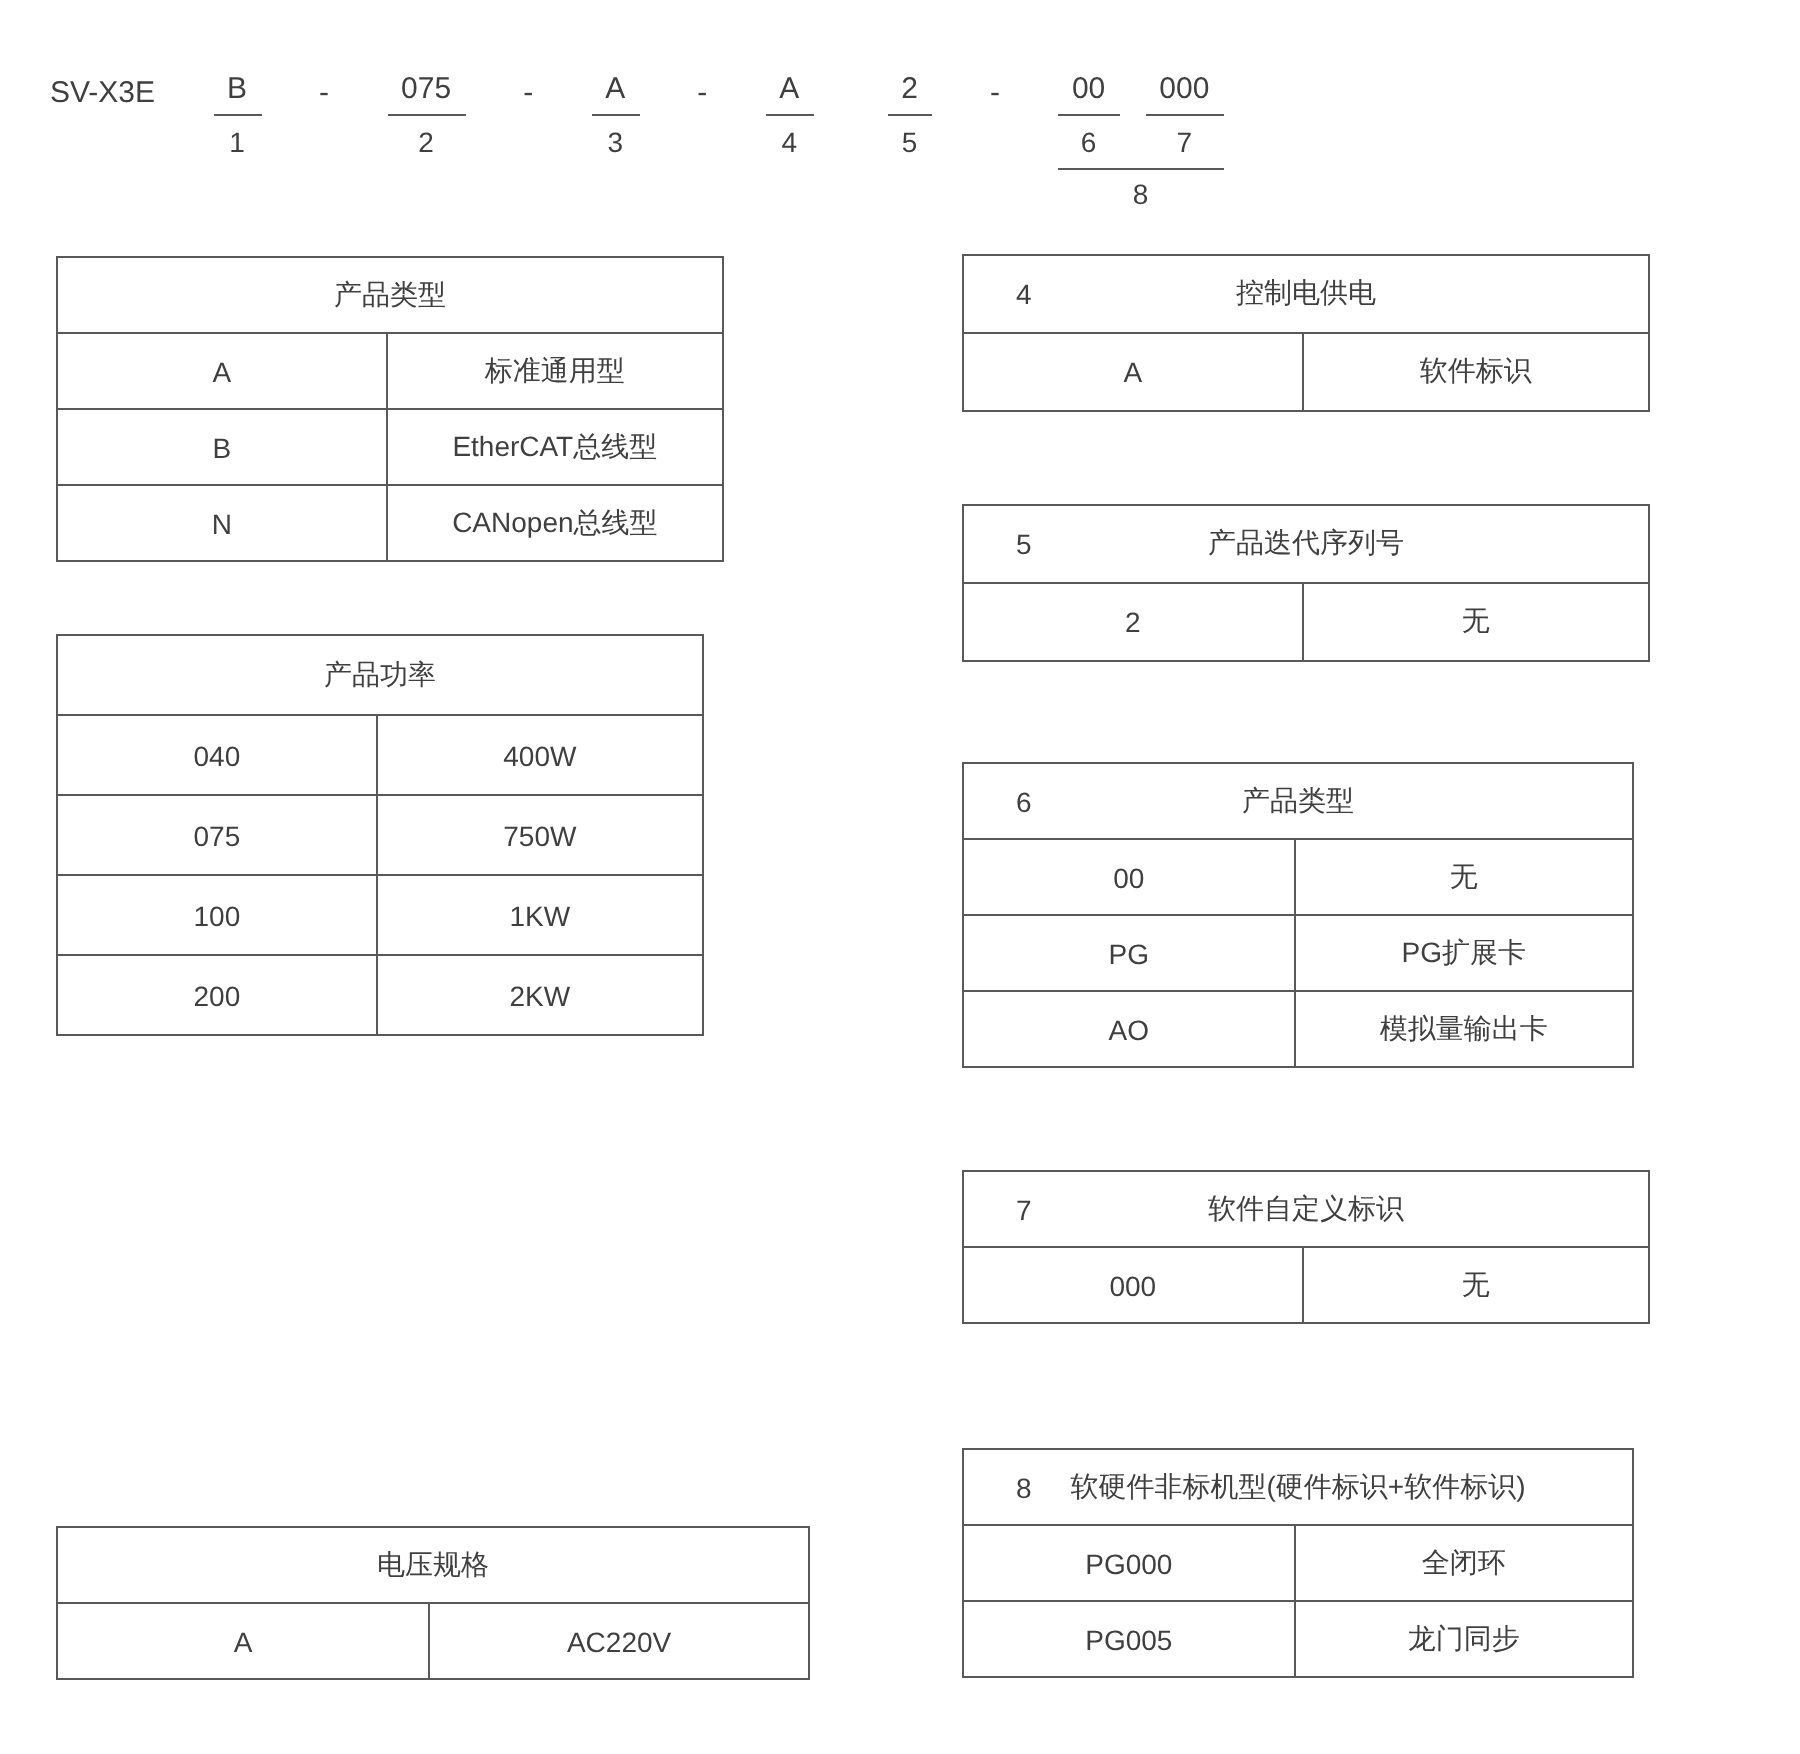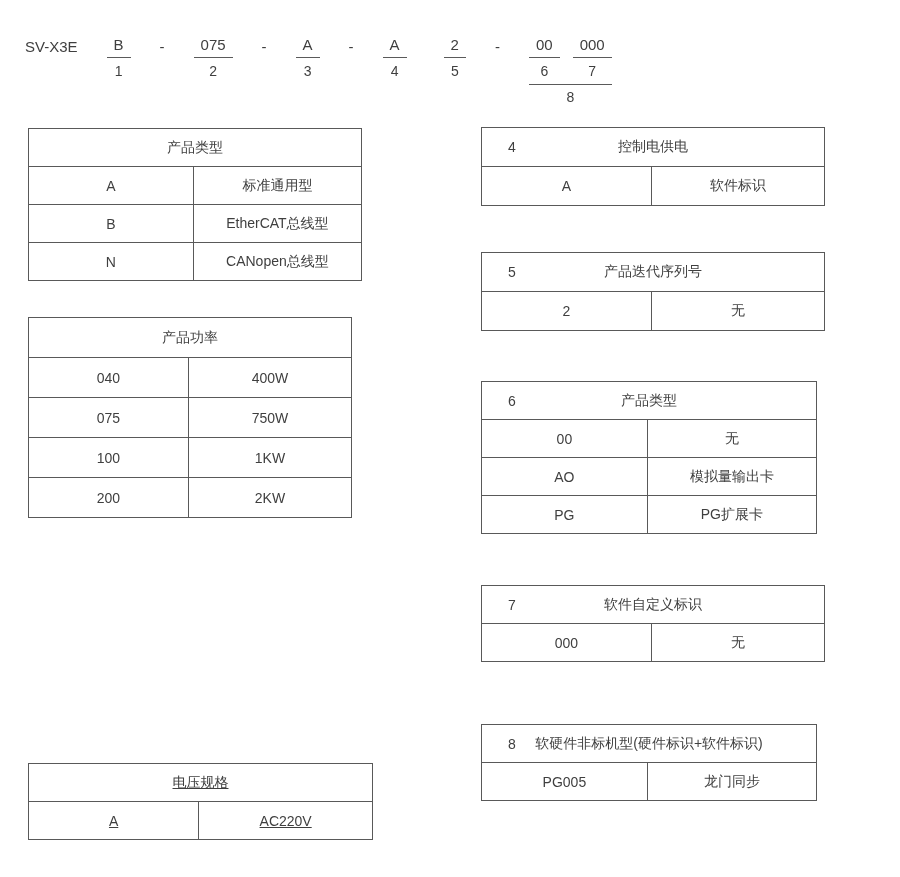--- a/index.html
+++ b/index.html
@@ -149,21 +149,21 @@
       <td>100</td>
       <td>1KW</td>
     </tr>
     <tr>
       <td>200</td>
       <td>2KW</td>
     </tr>
   </tbody>
     </table>
 
-  <table class="tbl rh38" style="left:28px; top:763px; width:345px;text-decoration:underline;">
+  <table class="tbl rh38" style="left:28px; top:763px; width:377px;">
     <colgroup>
         <col class="c1">
         <col>
       </colgroup>
     <tbody>
         <tr>
       <th colspan="2">电压规格</th>
     </tr>
     <tr>
       <td>A</td>
@@ -220,27 +220,27 @@
       <th colspan="2">
         <span class="hnum">6</span>
         <span class="htitle">产品类型</span>
       </th>
     </tr>
     <tr>
       <td>00</td>
       <td>无</td>
     </tr>
     <tr>
+      <td>PG</td>
+      <td>PG扩展卡</td>
+    </tr>
+    <tr>
       <td>AO</td>
       <td>模拟量输出卡</td>
     </tr>
-    <tr>
-      <td>PG</td>
-      <td>PG扩展卡</td>
-    </tr>
   </tbody>
     </table>
 
   <table class="tbl rh38" style="left:481px; top:585px; width:344px;">
     <colgroup>
         <col class="c1">
         <col>
       </colgroup>
     <tbody>
         <tr>
@@ -262,19 +262,23 @@
         <col>
       </colgroup>
     <tbody>
         <tr>
       <th colspan="2">
         <span class="hnum">8</span>
         <span class="htitle">软硬件非标机型(硬件标识+软件标识)</span>
       </th>
     </tr>
     <tr>
+      <td>PG000</td>
+      <td>全闭环</td>
+    </tr>
+    <tr>
       <td>PG005</td>
       <td>龙门同步</td>
     </tr>
   </tbody>
     </table>
 
 </div>
 
 </body></html>

